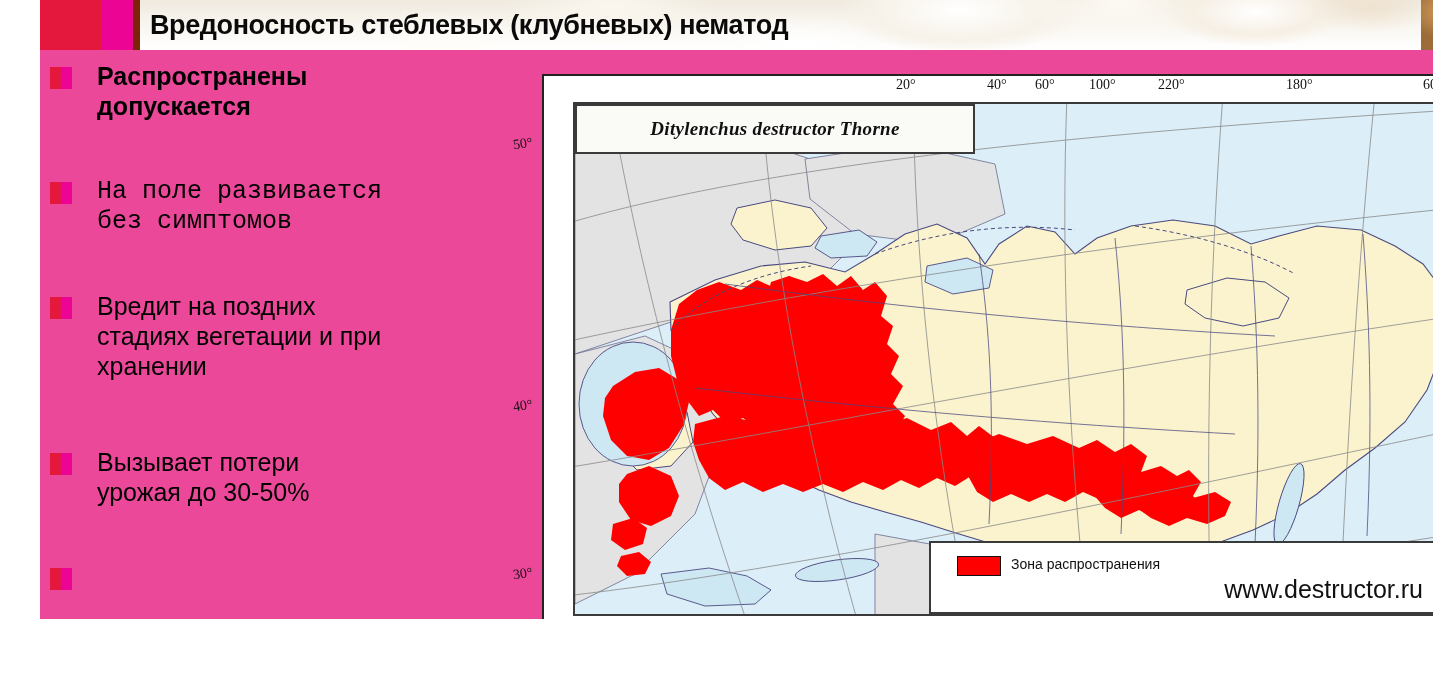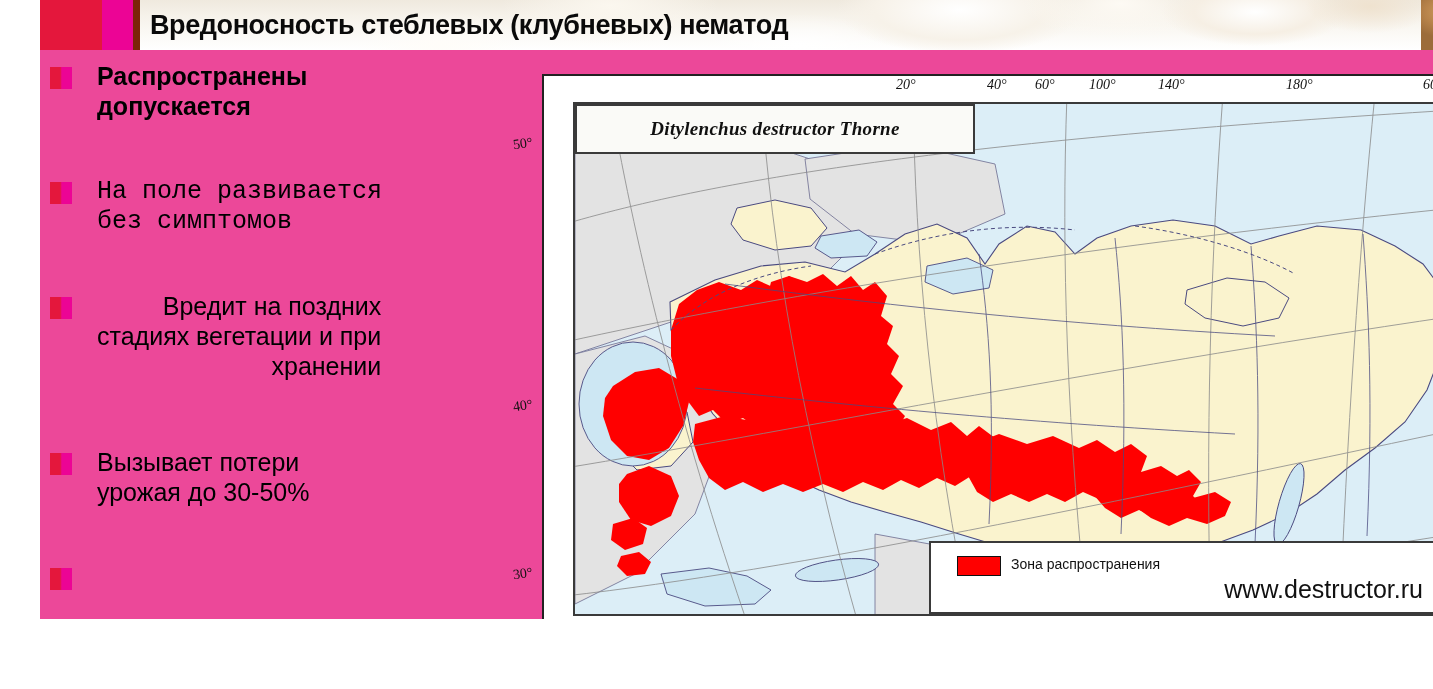--- a/index.html
+++ b/index.html
@@ -115,42 +115,42 @@
     color: #000000;
     white-space: pre-line;
   }
   .bullet-row.strong .bullet-text {
     font-weight: bold;
   }
 
   
   #row0 { top: 4px; }
   #row1 { top: 119px; font-family: Liberation Mono, monospace; }
-  #row2 { top: 234px; text-align: right; }
+  #row2 { top: 234px; }
   #row3 { top: 390px; }
   #row4 { top: 505px; }
 
   
   .map-frame {
     position: absolute;
     left: 502px;
     top: 74px;
     width: 917px;
     height: 558px;
     border: 2px solid #222222;
     background: #ffffff;
   }
   .map-axis-label {
     position: absolute;
     font-family: "Liberation Serif", serif;
     font-size: 14px;
     color: #111111;
     white-space: nowrap;
   }
-  .axis-top { top: 1px; font-style: italic; }
+  .axis-top { top: 1px; }
   .axis-bottom { bottom: -22px; }
   .axis-left { left: -31px; transform: rotate(-8deg); }
   .axis-right { right: -31px; }
 
   .map-plot {
     position: absolute;
     left: 29px;
     top: 26px;
     width: 870px;
     height: 514px;
@@ -262,21 +262,21 @@
     </div>
 
   </div>
 
   <div class="map-frame">
 
     <span class="map-axis-label axis-top" style="left:352px">20°</span>
     <span class="map-axis-label axis-top" style="left:443px">40°</span>
     <span class="map-axis-label axis-top" style="left:491px">60°</span>
     <span class="map-axis-label axis-top" style="left:545px">100°</span>
-    <span class="map-axis-label axis-top" style="left:614px">140°</span>
+    <span class="map-axis-label axis-top" style="left:614px">220°</span>
     <span class="map-axis-label axis-top" style="left:742px">180°</span>
     <span class="map-axis-label axis-top" style="left:879px">60°</span>
 
     <span class="map-axis-label axis-bottom" style="left:78px">60°</span>
     <span class="map-axis-label axis-bottom" style="left:312px">50°</span>
 
     <span class="map-axis-label axis-left" style="top:60px">50°</span>
     <span class="map-axis-label axis-left" style="top:322px">40°</span>
     <span class="map-axis-label axis-left" style="top:490px">30°</span>
 

